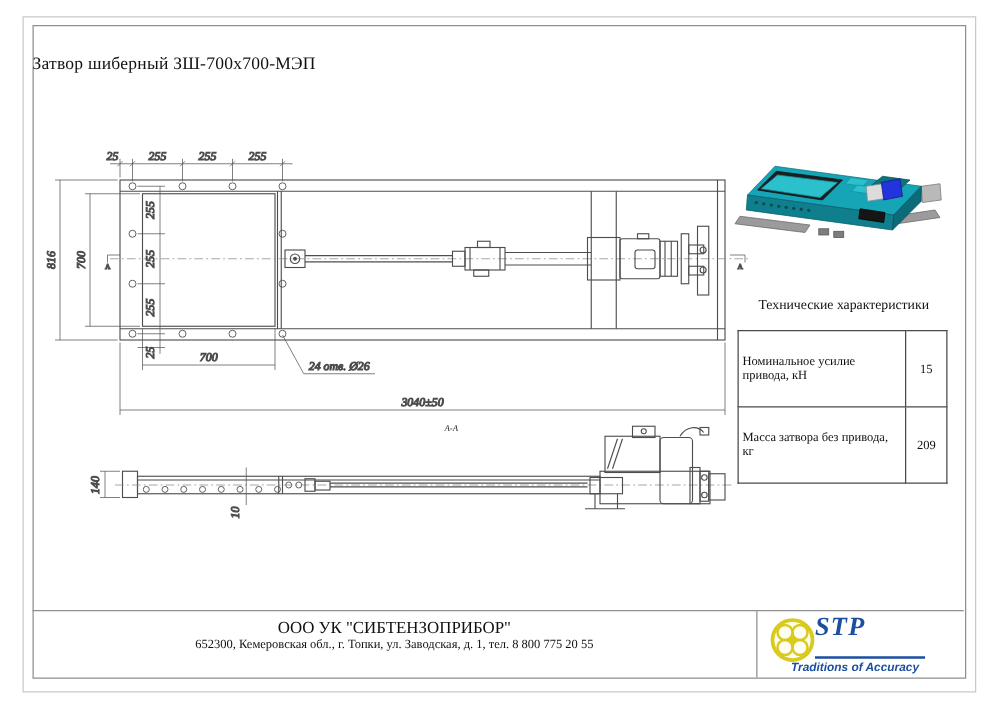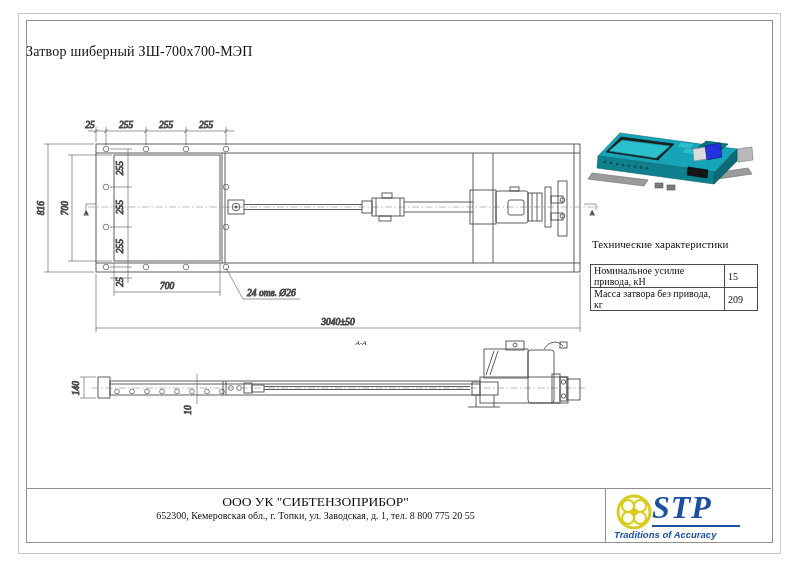--- a/index.html
+++ b/index.html
@@ -3,38 +3,38 @@
 <meta charset="utf-8">
 <style>
   html,body{margin:0;padding:0;background:#ffffff;}
   body{width:800px;height:566px;position:relative;overflow:hidden;
        font-family:"Liberation Serif", serif;color:#111;}
   .abs{position:absolute;}
   .outer-frame{left:18px;top:13px;width:761px;height:539px;border:1px solid #c9c9c9;}
   .inner-frame{left:26px;top:20px;width:745px;height:521px;border:1px solid #8f8f8f;}
   .sheet-title{left:26px;top:44px;width:745px;text-align:left;
        font-size:14px;letter-spacing:.2px;}
-  .specs-heading{left:592px;top:238px;width:166px;text-align:left;font-size:11px;}
+  .specs-heading{left:592px;top:238px;width:166px;text-align:center;font-size:11px;}
   table.specs{position:absolute;left:590px;top:264px;width:168px;
        border-collapse:collapse;table-layout:fixed;}
   table.specs td{border:1px solid #4a4a4a;font-size:10px;line-height:11px;
-       padding:0 3px;vertical-align:middle;}
-  table.specs td.val{width:26px;}
+       padding:19px 3px;vertical-align:middle;}
+  table.specs td.val{width:26px;text-align:center;}
   .footer{left:26px;top:488px;width:745px;height:53px;border-top:1px solid #8f8f8f;
        display:flex;}
   .footer-left{width:580px;border-right:1px solid #8f8f8f;text-align:center;
        padding-top:5px;box-sizing:border-box;}
   .footer-left .l1{font-size:13.5px;}
   .footer-left .l2,.footer-left .l3{font-size:10px;}
   .footer-right{flex:1;position:relative;}
   .logo-knot{position:absolute;left:10px;top:5px;}
-  .logo-text{position:absolute;left:46px;top:0px;font-size:32px;font-weight:bold;
+  .logo-text{position:absolute;left:46px;top:0px;font-size:21px;font-weight:bold;
        font-style:italic;color:#1d4fa0;letter-spacing:1px;}
   .logo-rule{position:absolute;left:46px;top:36px;width:88px;height:2px;background:#1d4fa0;}
-  .logo-tagline{position:absolute;left:8px;top:40px;width:140px;text-align:left;
+  .logo-tagline{position:absolute;left:8px;top:40px;width:140px;text-align:center;
        font-size:9.5px;font-weight:bold;font-style:italic;color:#1d4fa0;
        font-family:"Liberation Sans", sans-serif;}
   svg text.dim{font-family:"Liberation Serif", serif;font-style:italic;
        font-size:9.5px;fill:#222;}
   svg text.dim-sm{font-family:"Liberation Serif", serif;font-style:italic;
        font-size:7px;fill:#222;}
   svg text.sec{font-family:"Liberation Serif", serif;font-size:6px;fill:#222;}
 </style>
 </head>
 <body>

